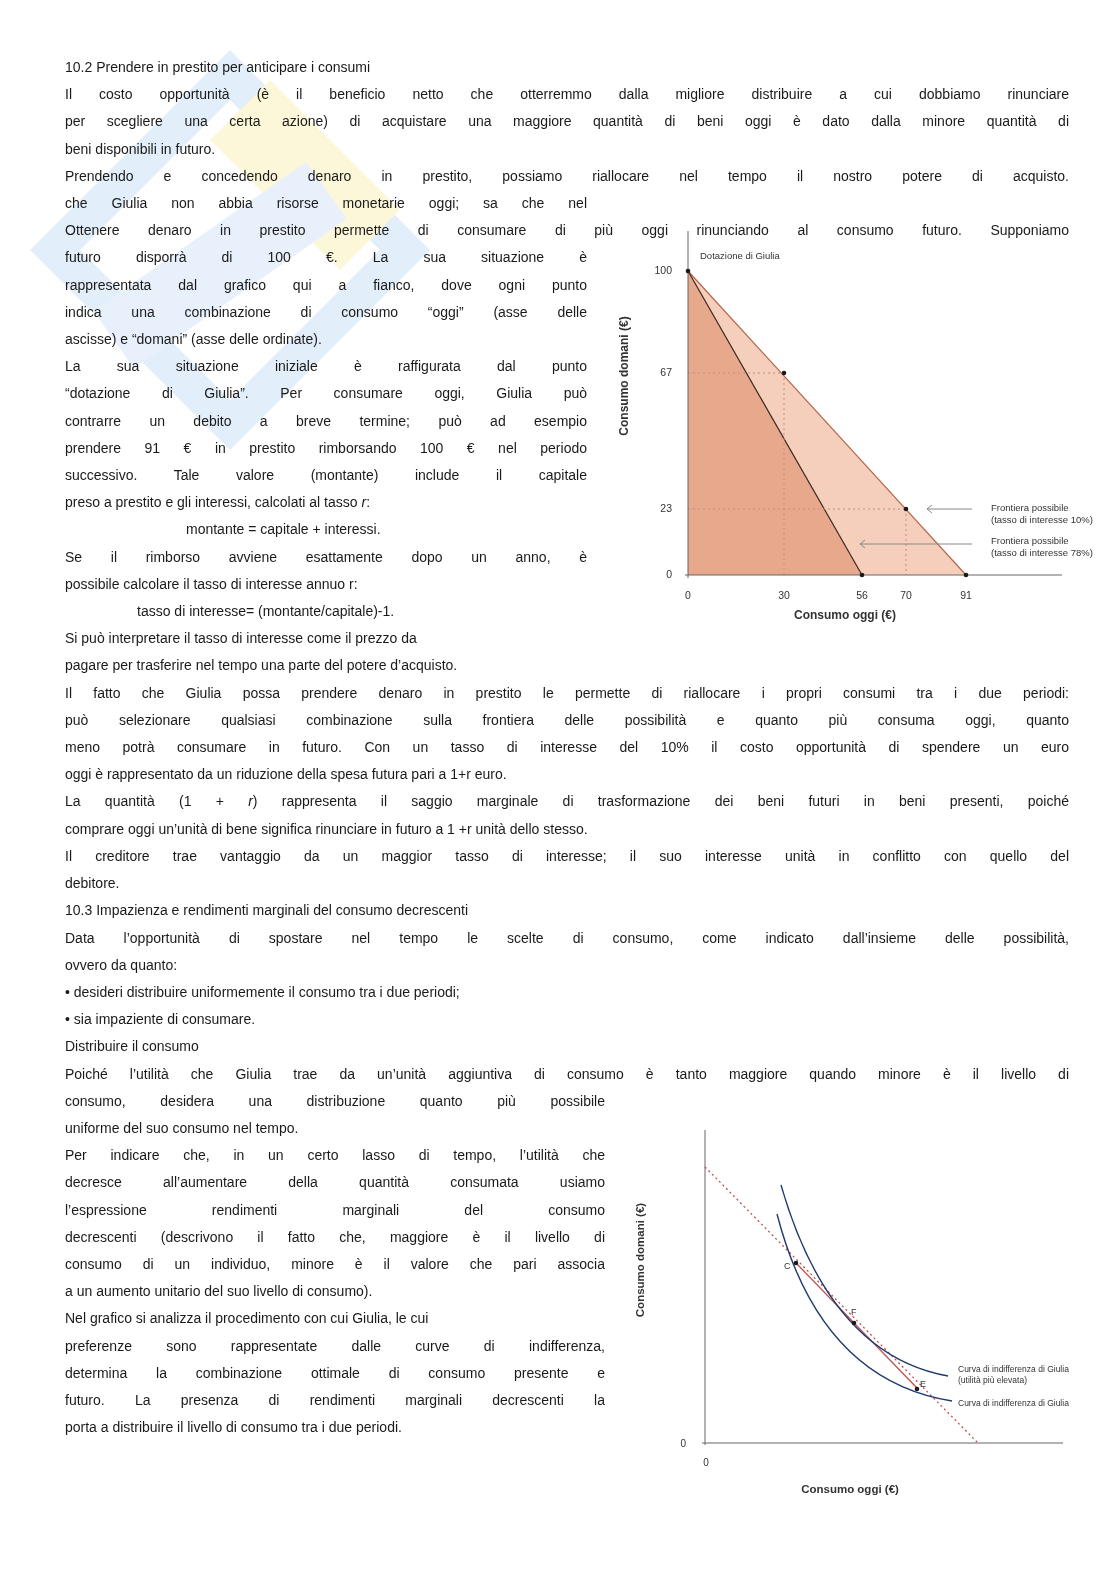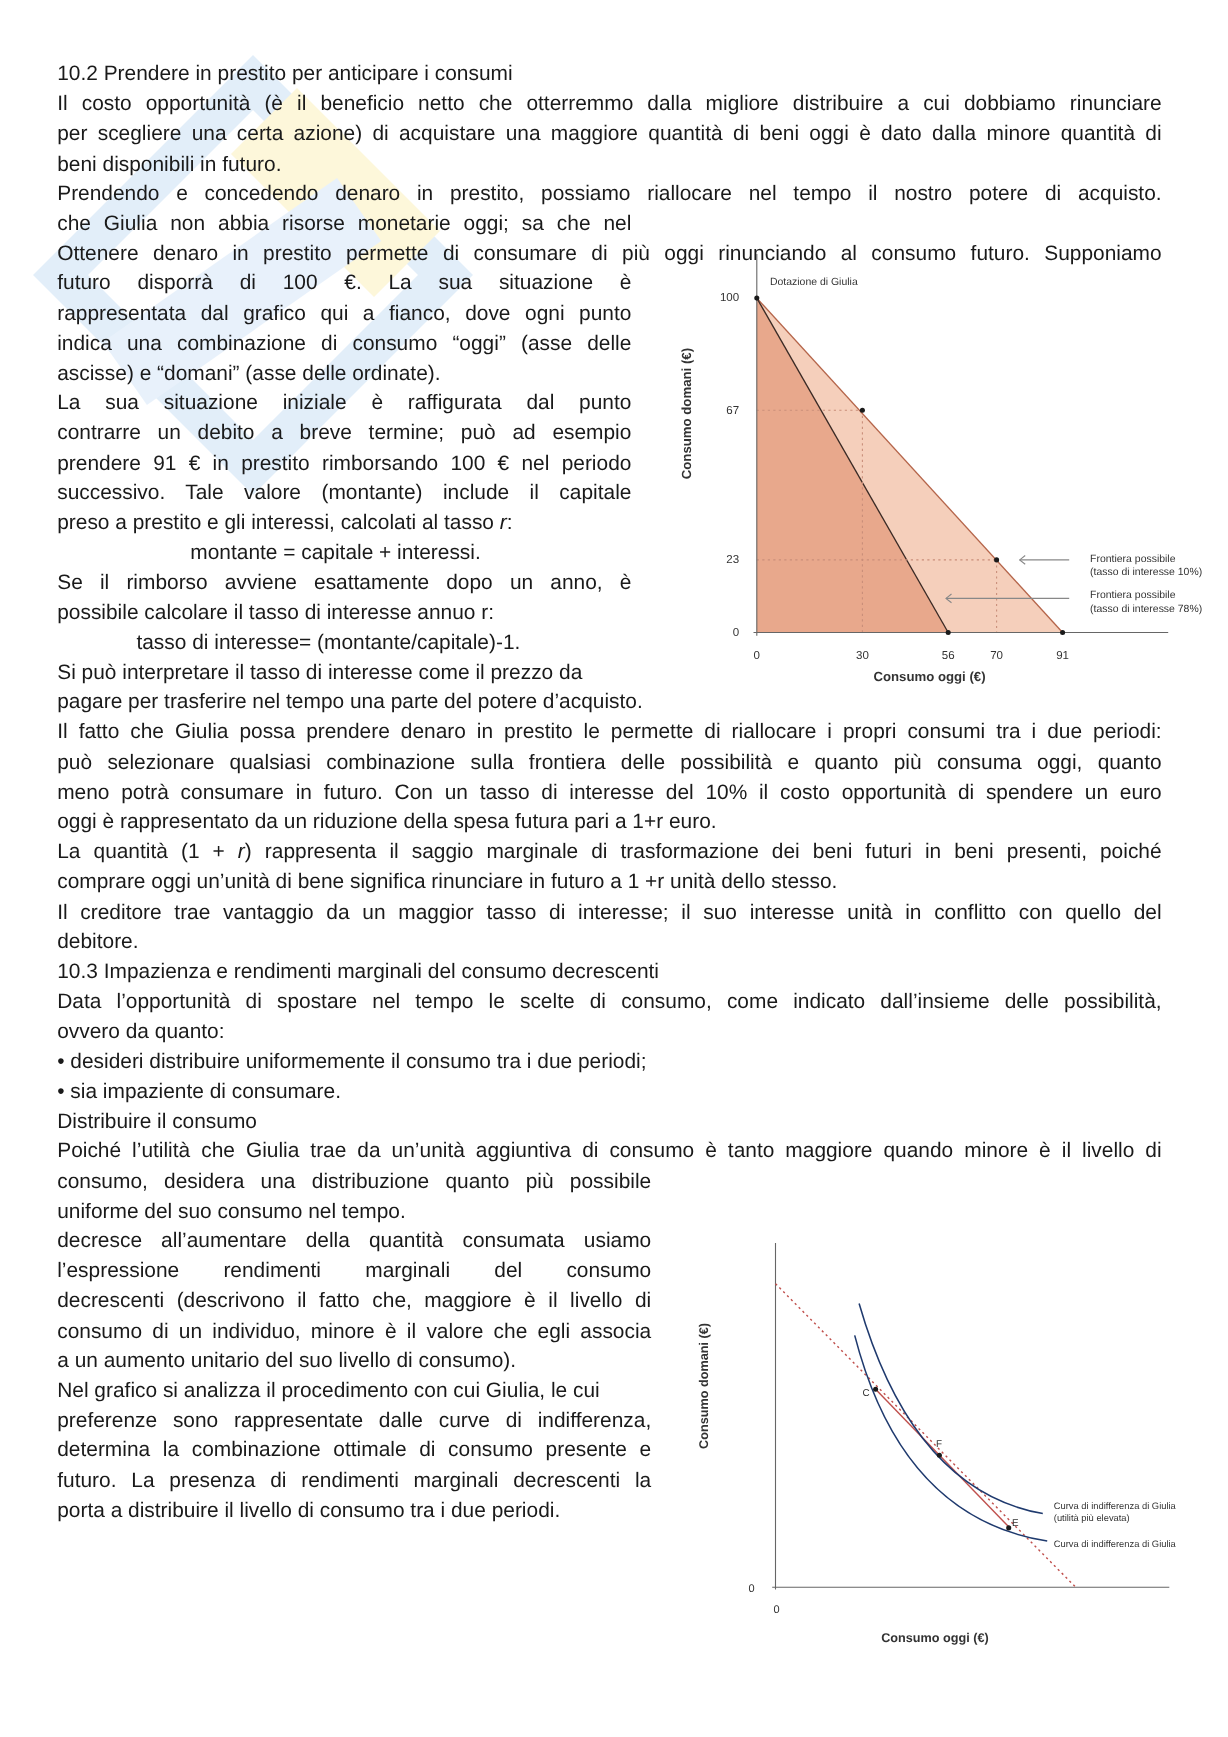--- a/index.html
+++ b/index.html
@@ -1,19 +1,19 @@
 <!DOCTYPE html>
 <html><head>
 <meta charset="utf-8">
 <style>
   html, body { margin: 0; padding: 0; background: #ffffff; }
   body { width: 1116px; height: 1579px; position: relative; overflow: hidden;
          font-family: "Liberation Sans", sans-serif; color: #1a1a1a; }
   .watermark { position: absolute; left: 20px; top: 40px; width: 420px; height: 420px; pointer-events: none; opacity: 0.22; }
-  .page { position: absolute; left: 52px; top: 54px; width: 1004px; font-size: 19px; line-height: 27.2px; }
+  .page { position: absolute; left: 65px; top: 54px; width: 1004px; font-size: 14px; line-height: 27.2px; }
   .line { display: block; white-space: nowrap; }
   .just { text-align: justify; text-align-last: justify; white-space: normal; }
   .narrow { width: 522px; }
   .narrow2 { width: 540px; }
   .center1 { padding-left: 121px; }
   .center2 { padding-left: 72px; }
   .chart { position: absolute; }
   .chart svg text { font-family: "Liberation Sans", sans-serif; }
   i { font-style: italic; }
 </style>
@@ -33,20 +33,21 @@
   <span class="line just">per scegliere una certa azione) di acquistare una maggiore quantità di beni oggi è dato dalla minore quantità di</span>
   <span class="line">beni disponibili in futuro.</span>
   <span class="line just">Prendendo e concedendo denaro in prestito, possiamo riallocare nel tempo il nostro potere di acquisto.</span>
   <span class="line just narrow">che Giulia non abbia risorse monetarie oggi; sa che nel</span>
   <span class="line just">Ottenere denaro in prestito permette di consumare di più oggi rinunciando al consumo futuro. Supponiamo</span>
   <span class="line just narrow">futuro disporrà di 100 €. La sua situazione è</span>
   <span class="line just narrow">rappresentata dal grafico qui a fianco, dove ogni punto</span>
   <span class="line just narrow">indica una combinazione di consumo “oggi” (asse delle</span>
   <span class="line">ascisse) e “domani” (asse delle ordinate).</span>
   <span class="line just narrow">La sua situazione iniziale è raffigurata dal punto</span>
+  <span class="line just narrow">“dotazione di Giulia”. Per consumare oggi, Giulia può</span>
   <span class="line just narrow">contrarre un debito a breve termine; può ad esempio</span>
   <span class="line just narrow">prendere 91 € in prestito rimborsando 100 € nel periodo</span>
   <span class="line just narrow">successivo. Tale valore (montante) include il capitale</span>
   <span class="line"><span>preso a prestito e gli interessi, calcolati al tasso </span><i>r</i><span>:</span></span>
   <span class="line center1">montante = capitale + interessi.</span>
   <span class="line just narrow">Se il rimborso avviene esattamente dopo un anno, è</span>
   <span class="line">possibile calcolare il tasso di interesse annuo r:</span>
   <span class="line center2">tasso di interesse= (montante/capitale)-1.</span>
   <span class="line">Si può interpretare il tasso di interesse come il prezzo da</span>
   <span class="line">pagare per trasferire nel tempo una parte del potere d’acquisto.</span>
@@ -60,24 +61,25 @@
   <span class="line">debitore.</span>
   <span class="line">10.3 Impazienza e rendimenti marginali del consumo decrescenti</span>
   <span class="line just">Data l’opportunità di spostare nel tempo le scelte di consumo, come indicato dall’insieme delle possibilità,</span>
   <span class="line">ovvero da quanto:</span>
   <span class="line">• desideri distribuire uniformemente il consumo tra i due periodi;</span>
   <span class="line">• sia impaziente di consumare.</span>
   <span class="line">Distribuire il consumo</span>
   <span class="line just">Poiché l’utilità che Giulia trae da un’unità aggiuntiva di consumo è tanto maggiore quando minore è il livello di</span>
   <span class="line just narrow2">consumo, desidera una distribuzione quanto più possibile</span>
   <span class="line">uniforme del suo consumo nel tempo.</span>
+  <span class="line just narrow2">Per indicare che, in un certo lasso di tempo, l’utilità che</span>
   <span class="line just narrow2">decresce all’aumentare della quantità consumata usiamo</span>
   <span class="line just narrow2">l’espressione rendimenti marginali del consumo</span>
   <span class="line just narrow2">decrescenti (descrivono il fatto che, maggiore è il livello di</span>
-  <span class="line just narrow2">consumo di un individuo, minore è il valore che egli associa</span>
+  <span class="line just narrow2">consumo di un individuo, minore è il valore che pari associa</span>
   <span class="line">a un aumento unitario del suo livello di consumo).</span>
   <span class="line">Nel grafico si analizza il procedimento con cui Giulia, le cui</span>
   <span class="line just narrow2">preferenze sono rappresentate dalle curve di indifferenza,</span>
   <span class="line just narrow2">determina la combinazione ottimale di consumo presente e</span>
   <span class="line just narrow2">futuro. La presenza di rendimenti marginali decrescenti la</span>
   <span class="line">porta a distribuire il livello di consumo tra i due periodi.</span>
 </div>
 
 <div class="chart" style="left:600px; top:226px; width:500px; height:400px;">
   <svg width="500" height="400" viewBox="0 0 500 400">

